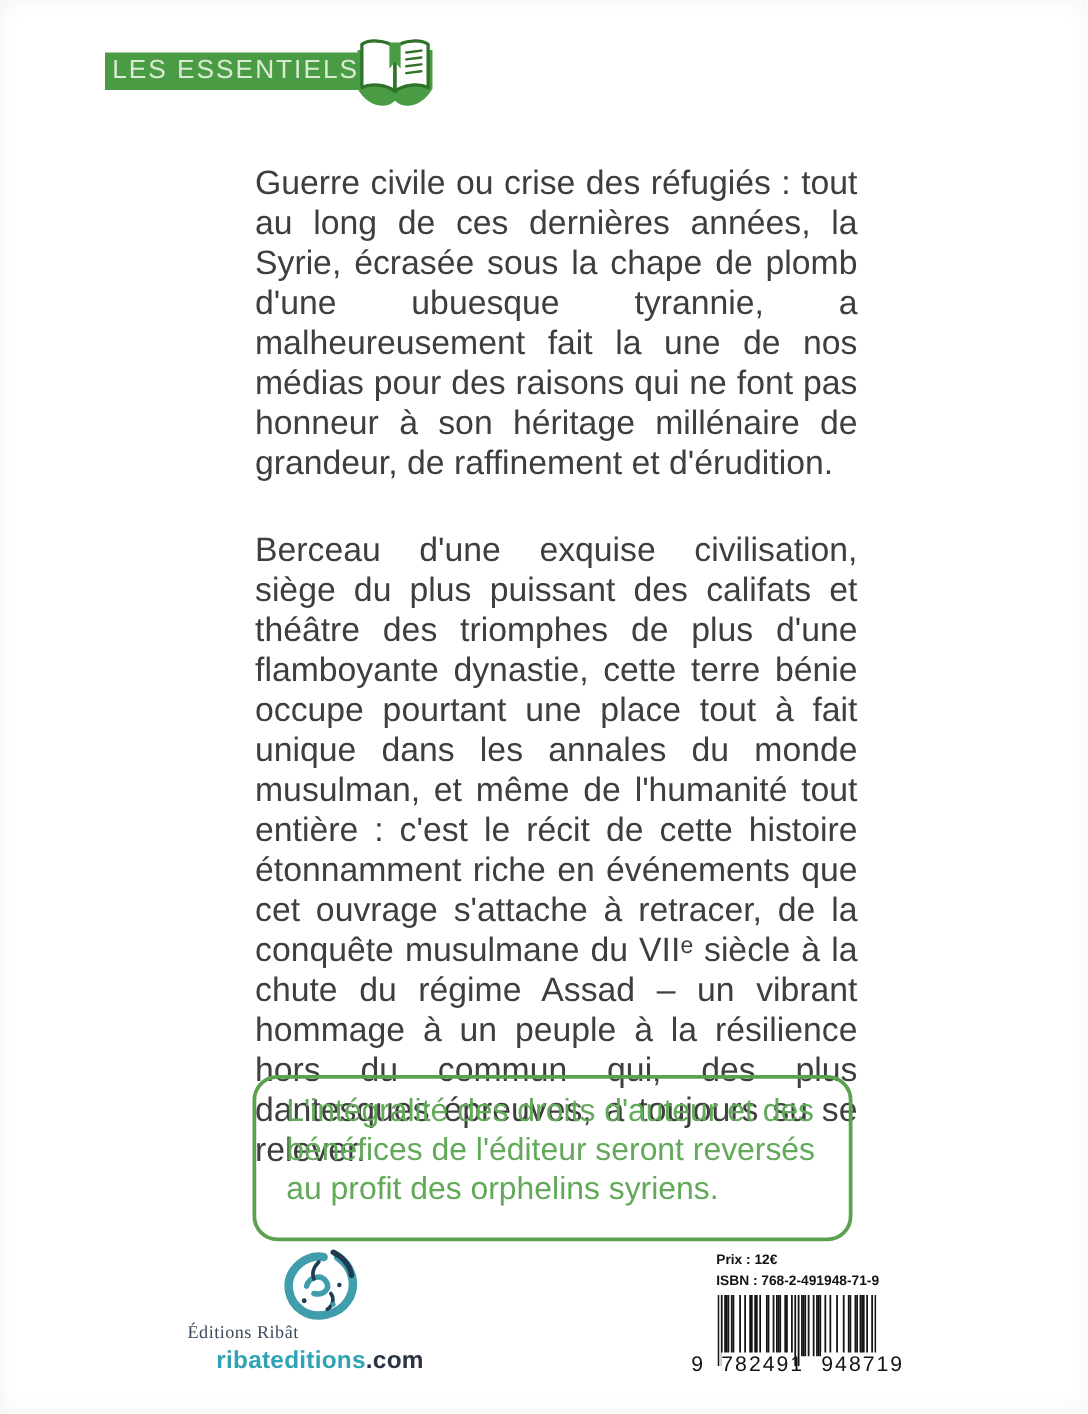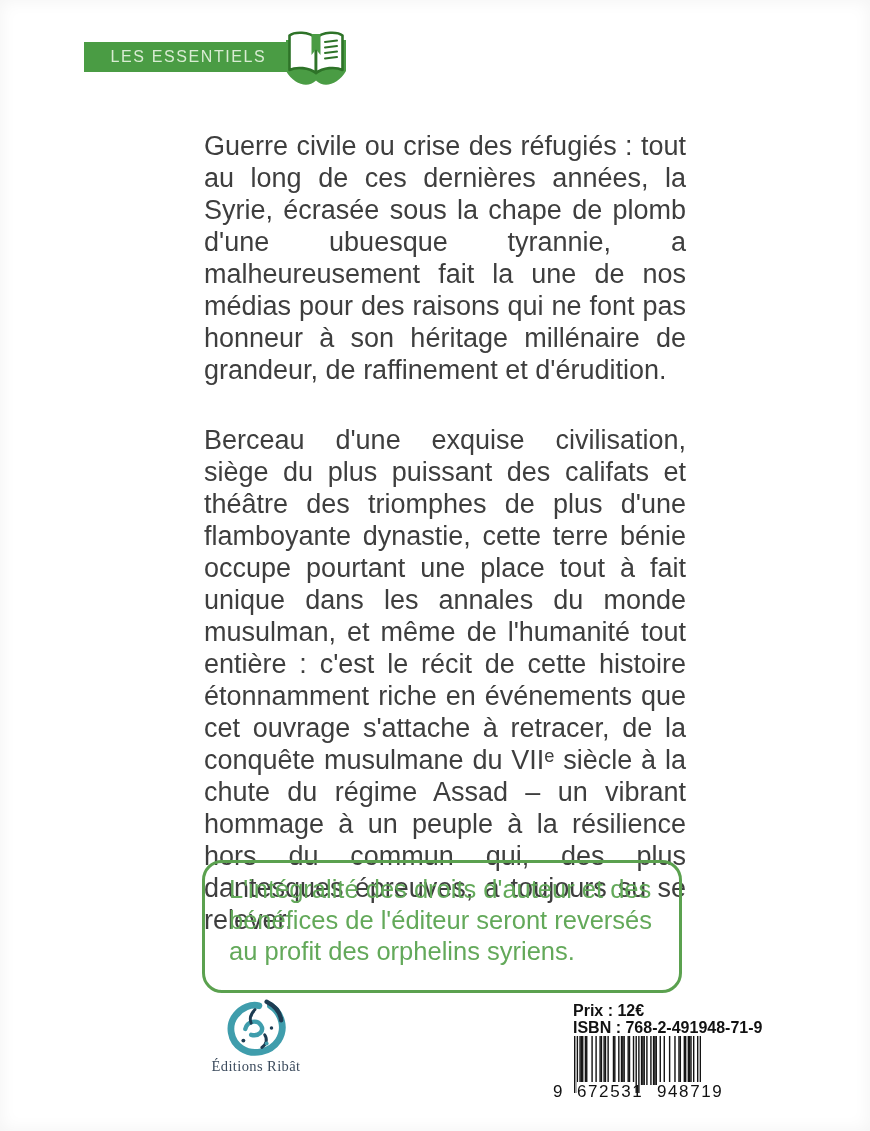--- a/index.html
+++ b/index.html
@@ -8,21 +8,21 @@
     font-family:"Liberation Sans","DejaVu Sans",sans-serif; overflow:hidden;
     box-shadow: inset 0 0 18px rgba(0,0,0,0.05);
   }
 
   
   .badge-band {
     position:absolute; left:84px; top:42px; width:209px; height:30px;
     background:#4a9c44; display:flex; align-items:center; justify-content:center;
   }
   .badge-label {
-    color:#d9ecd3; font-size:16px; letter-spacing:1.6px; font-weight:400;
+    color:#d9ecd3; font-size:21px; letter-spacing:1.6px; font-weight:400;
     white-space:nowrap; transform:translateY(-0.5px);
   }
   .book-icon { position:absolute; left:279px; top:24px; width:74px; height:74px; }
 
   
   .synopsis {
     position:absolute; left:204px; top:130px; width:482px;
     color:#3e3e3e; font-size:27px; line-height:32px;
     text-align:justify; text-justify:inter-word;
   }
@@ -35,34 +35,34 @@
     box-sizing:border-box; border:3px solid #5ba14f; border-radius:20px;
     padding:11px 22px 23px 24px;
   }
   .charity-box p {
     margin:0; color:#63a95a; font-size:25.5px; line-height:31px; text-align:left;
   }
 
   
   .publisher-logo { position:absolute; left:221px; top:996px; width:68px; height:64px; }
   .publisher-name {
-    position:absolute; left:150px; top:1058px; width:212px; text-align:center;
+    position:absolute; left:150px; top:1058px; width:212px; text-align:left;
     font-family:"Liberation Serif","DejaVu Serif",serif;
     font-size:14.5px; color:#3c4b5d; letter-spacing:0.4px;
   }
   .publisher-site {
     position:absolute; left:150px; top:1077px; width:212px; text-align:center;
     font-size:19.5px; font-weight:bold; letter-spacing:0.2px;
   }
   .site-name { color:#2fa3b4; }
   .site-tld  { color:#2a3340; }
 
   
   .commerce-price, .commerce-isbn {
-    position:absolute; left:573px; font-size:16px; font-weight:bold; color:#121212;
+    position:absolute; left:573px; font-size:11px; font-weight:bold; color:#121212;
     white-space:nowrap;
   }
   .commerce-price { top:1002px; }
   .commerce-isbn  { top:1019px; }
   .barcode-svg { position:absolute; left:574px; top:1036px; width:127px; height:57px; }
   .barcode-svg rect { fill:#141414; }
   .barcode-digits {
     position:absolute; left:553px; top:1082px; font-size:17px; color:#121212;
     display:flex; white-space:nowrap;
   }
@@ -110,20 +110,23 @@
     <path d="M50 10 C62 18 66 34 58 46 C50 58 32 62 20 54 C8 46 6 30 14 20 C20 12 30 8 38 10" fill="none" stroke="#3f9dac" stroke-width="7" stroke-linecap="round"></path>
     <path d="M46 6 C54 10 60 17 61 25" fill="none" stroke="#1d3c52" stroke-width="4.5" stroke-linecap="round"></path>
     <path d="M24 34 C26 26 36 24 40 30 C44 36 38 42 30 40" fill="none" stroke="#3f9dac" stroke-width="4.5" stroke-linecap="round"></path>
     <path d="M34 14 C30 18 28 23 30 28" fill="none" stroke="#1d3c52" stroke-width="3" stroke-linecap="round"></path>
     <path d="M44 40 C47 44 46 50 41 53" fill="none" stroke="#1d3c52" stroke-width="3" stroke-linecap="round"></path>
     <circle cx="22" cy="46" r="2" fill="#1d3c52"></circle>
     <circle cx="46" cy="49" r="2" fill="#3f9dac"></circle>
     <circle cx="51" cy="33" r="1.8" fill="#1d3c52"></circle>
   </svg>
   <div class="publisher-name">Éditions Ribât</div>
+  <div class="publisher-site">
+    <span class="site-name">ribateditions</span><span class="site-tld">.com</span>
+  </div>
 
   <div class="commerce-price">Prix : 12€</div>
   <div class="commerce-isbn">ISBN : 768-2-491948-71-9</div>
   <svg id="barcode" class="barcode-svg" viewBox="0 0 95 57" preserveAspectRatio="none" aria-hidden="true">
       <rect x="0" y="0" width="1.06" height="57"></rect>
       <rect x="2" y="0" width="1.06" height="57"></rect>
       <rect x="4" y="0" width="1.06" height="49"></rect>
       <rect x="5" y="0" width="1.06" height="49"></rect>
       <rect x="6" y="0" width="1.06" height="49"></rect>
       <rect x="8" y="0" width="1.06" height="49"></rect>
@@ -164,17 +167,17 @@
       <rect x="83" y="0" width="1.06" height="49"></rect>
       <rect x="85" y="0" width="1.06" height="49"></rect>
       <rect x="86" y="0" width="1.06" height="49"></rect>
       <rect x="87" y="0" width="1.06" height="49"></rect>
       <rect x="89" y="0" width="1.06" height="49"></rect>
       <rect x="92" y="0" width="1.06" height="57"></rect>
       <rect x="94" y="0" width="1.06" height="57"></rect>
     </svg>
   <div class="barcode-digits">
     <span class="g-first">9</span>
-    <span class="g-left">672531</span>
+    <span class="g-left">782491</span>
     <span class="g-right">948719</span>
   </div>
 
 </div>
 
 </body></html>

